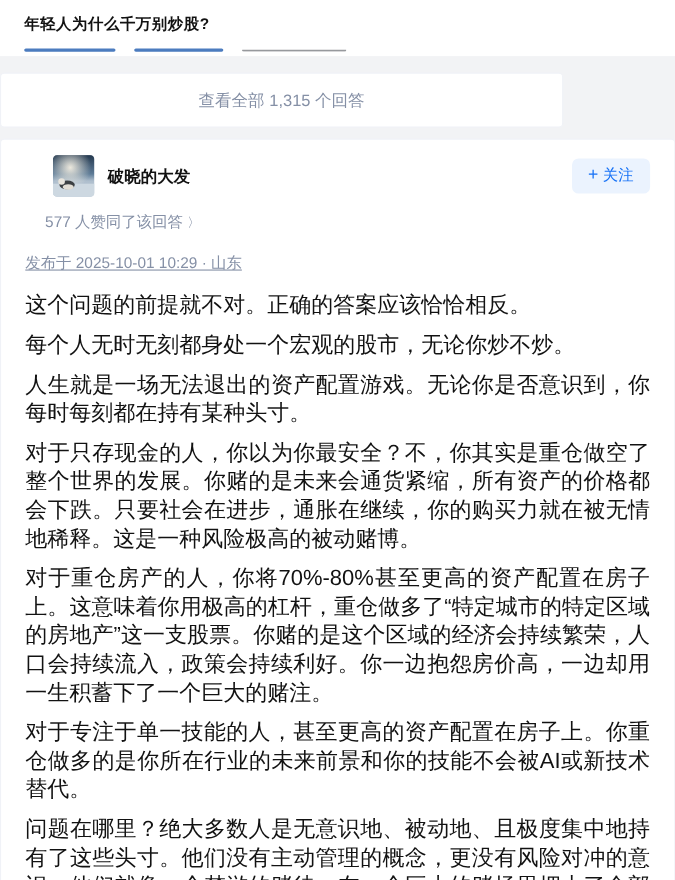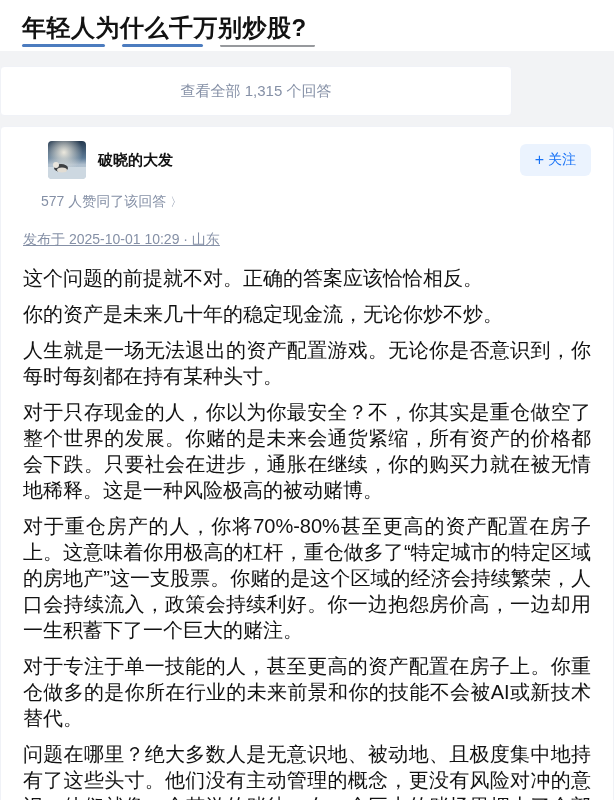--- a/index.html
+++ b/index.html
@@ -22,21 +22,21 @@
     height:800px;
     overflow:hidden;
   }
   .question-header{
     background:#fff;
     padding:12px 22px 0 22px;
     height:51px;
     position:relative;
   }
   .question-title{
-    font-size:24px;
+    font-size:14px;
     font-weight:700;
     color:var(--text-main);
     line-height:1.3;
     letter-spacing:0.5px;
   }
   .action-slivers{position:absolute;left:0;top:44px;width:100%;height:4px;}
   .sliver{position:absolute;height:3px;border-radius:2px;top:0;}
   .sliver.blue{background:var(--sliver-blue);}
   .sliver.gray{background:transparent;border-bottom:2px solid var(--sliver-gray);}
   .sliver-1{left:22px;width:83px;}
@@ -181,21 +181,21 @@
 
   <div class="upvote-row">
     <span>577 人赞同了该回答</span>
     <span class="chevron">〉</span>
   </div>
 
   <div class="meta-line meta-top">发布于 2025-10-01 10:29 · 山东</div>
 
   <div class="answer-body">
     <p>这个问题的前提就不对。正确的答案应该恰恰相反。</p>
-    <p>你的资产是未来几十年的稳定现金流，无论你炒不炒。</p>
+    <p>每个人无时无刻都身处一个宏观的股市，无论你炒不炒。</p>
     <p>人生就是一场无法退出的资产配置游戏。无论你是否意识到，你每时每刻都在持有某种头寸。</p>
     <p>对于只存现金的人，你以为你最安全？不，你其实是重仓做空了整个世界的发展。你赌的是未来会通货紧缩，所有资产的价格都会下跌。只要社会在进步，通胀在继续，你的购买力就在被无情地稀释。这是一种风险极高的被动赌博。</p>
     <p>对于重仓房产的人，你将70%-80%甚至更高的资产配置在房子上。这意味着你用极高的杠杆，重仓做多了“特定城市的特定区域的房地产”这一支股票。你赌的是这个区域的经济会持续繁荣，人口会持续流入，政策会持续利好。你一边抱怨房价高，一边却用一生积蓄下了一个巨大的赌注。</p>
     <p>对于专注于单一技能的人，甚至更高的资产配置在房子上。你重仓做多的是你所在行业的未来前景和你的技能不会被AI或新技术替代。</p>
     <p>问题在哪里？绝大多数人是无意识地、被动地、且极度集中地持有了这些头寸。他们没有主动管理的概念，更没有风险对冲的意识。他们就像一个梦游的赌徒，在一个巨大的赌场里押上了全部身家，却浑然不知自己已经下注。</p>
 
   </div>
 
 </div>
 

